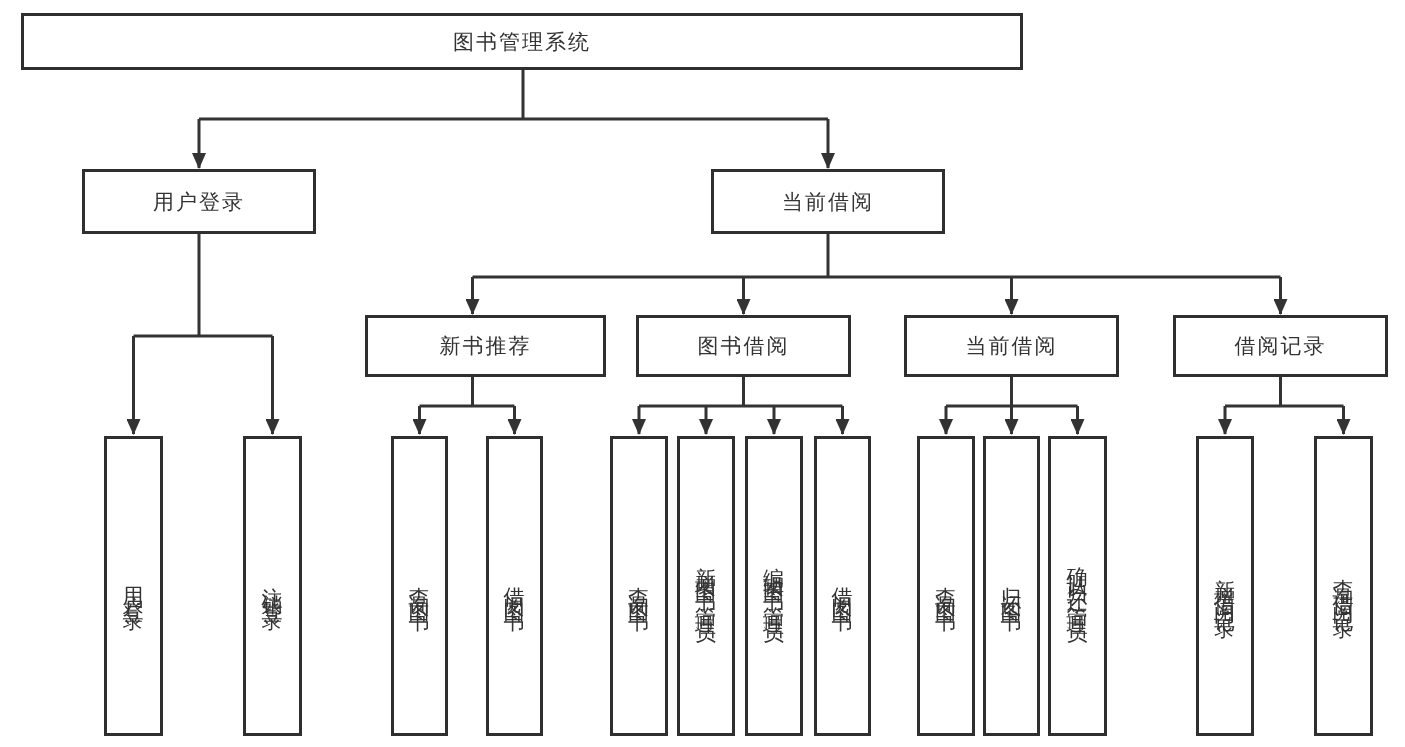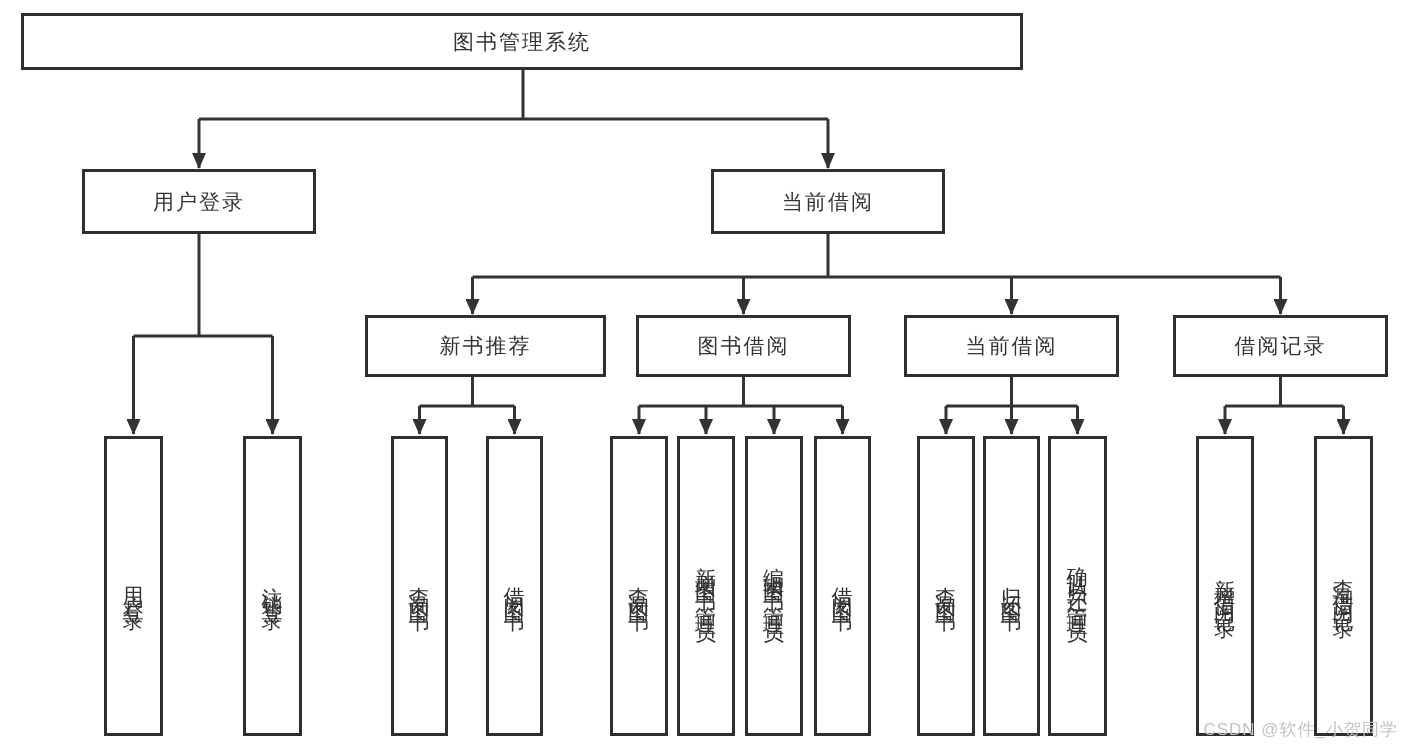--- a/index.html
+++ b/index.html
@@ -159,15 +159,14 @@
     <span class="lbl">确认归还（管理员）</span>
   </div>
 
   <div class="node vnode" style="left:1196px;top:436px;width:58px;height:300px">
     <span class="lbl">新增借阅记录</span>
   </div>
   <div class="node vnode" style="left:1314px;top:436px;width:59px;height:300px">
     <span class="lbl">查询借阅记录</span>
   </div>
 
-  <div class="watermark">CSDN @软件_小贺同学</div>
 
 </div>
 
 </body></html>

